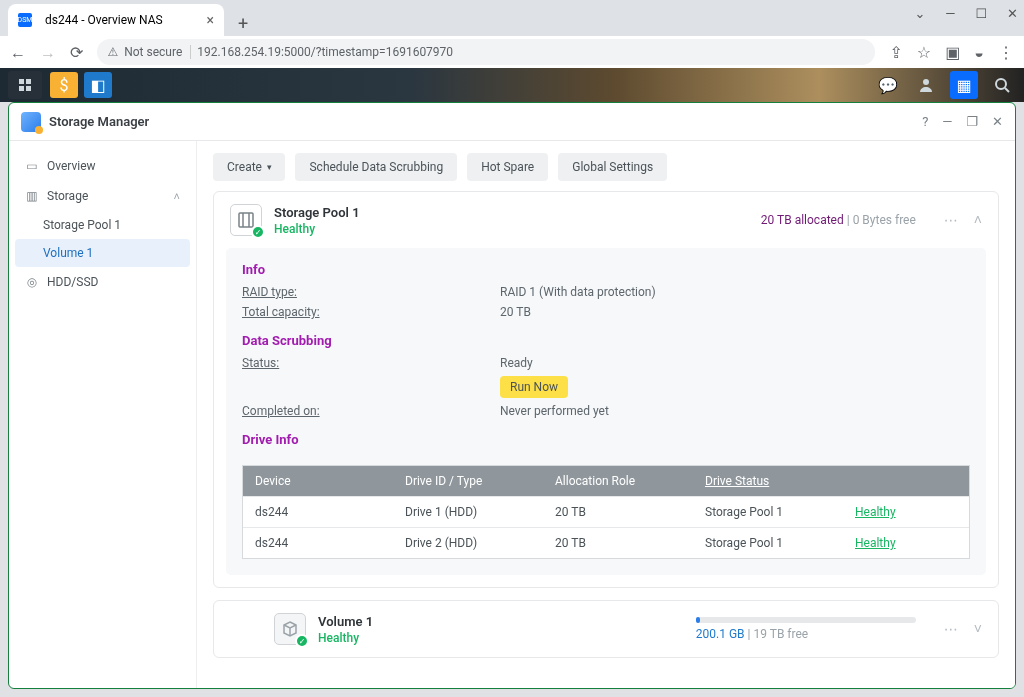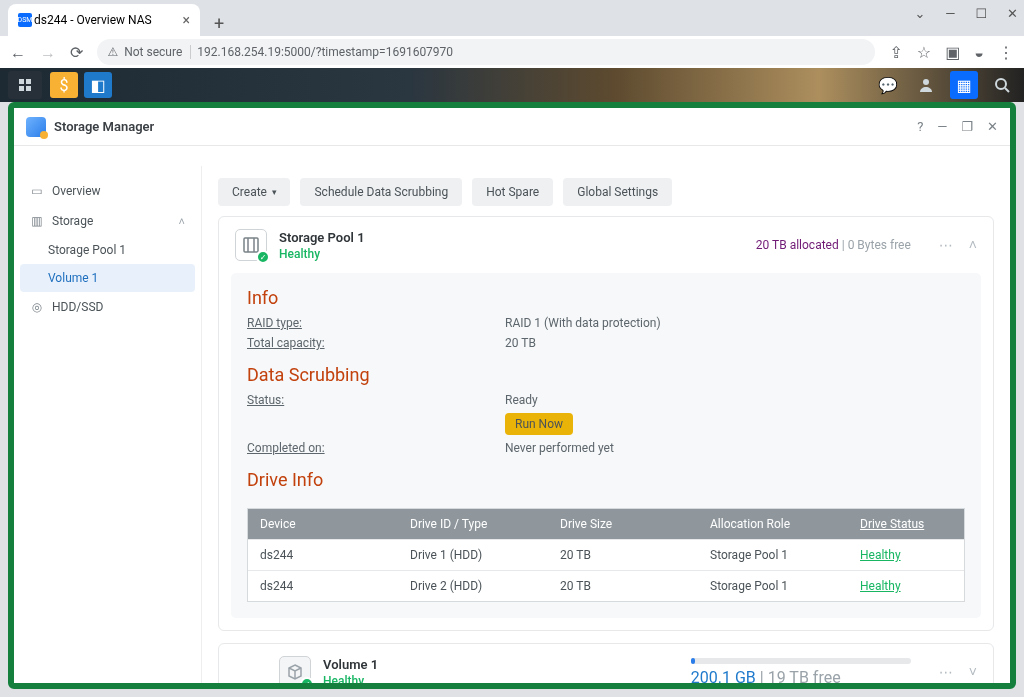--- a/index.html
+++ b/index.html
@@ -1,21 +1,21 @@
 <!DOCTYPE html>
 <html><head>
 <meta charset="utf-8">
 <style>
 * { margin: 0; padding: 0; box-sizing: border-box; font-family: -apple-system, BlinkMacSystemFont, "Segoe UI", Roboto, Helvetica, Arial, sans-serif; }
 body { background: #dfe1e4; width: 1024px; height: 697px; overflow: hidden; position: relative; }
 
 
 .browser-chrome { background: #dee1e6; height: 68px; border-bottom: 1px solid #ccc; }
 .tab-bar { display: flex; align-items: flex-end; height: 36px; padding-left: 8px; }
-.tab { display: flex; align-items: center; background: #fff; border-radius: 8px 8px 0 0; height: 32px; padding: 0 10px; gap: 2px; font-size: 12px; width: 192px; }
+.tab { display: flex; align-items: center; background: #fff; border-radius: 8px 8px 0 0; height: 32px; padding: 0 10px; gap: 13px; font-size: 12px; width: 216px; }
 .tab .favicon { width: 14px; height: 14px; background: #0a6cff; border-radius: 2px; color: #fff; font-size: 7px; display:flex;align-items:center;justify-content:center;}
 .tab .close { margin-left: auto; font-size: 14px; color: #666; cursor: pointer; }
 .newtab { width: 26px; height: 26px; display:flex; align-items:center; justify-content:center; color:#555; font-size:18px; margin-left:6px; cursor:pointer; }
 .win-controls { position: absolute; right: 6px; top: 6px; display: flex; gap: 20px; color: #555; font-size: 13px; }
 .win-controls span { cursor: pointer; }
 .addr-bar { display: flex; align-items: center; background: #fff; height: 32px; gap: 14px; padding: 0 10px; }
 .addr-bar .iconbtn { color: #5f6368; font-size: 16px; cursor: pointer; }
 .addr-input { flex: 1; display: flex; align-items: center; background: #f1f3f4; border-radius: 14px; height: 26px; padding: 0 10px; font-size: 12px; color: #5f6368; gap: 6px; }
 .addr-input .notsecure { border-right: 1px solid #ccc; padding-right: 8px; }
 .addr-right { display: flex; gap: 14px; align-items:center; }
@@ -25,21 +25,21 @@
 .dsm-taskbar .left { display:flex; gap: 2px; align-items:center; }
 .dsm-taskbar .tbtn { width: 34px; height: 28px; display:flex; align-items:center; justify-content:center; color:#cfd8dc; cursor:pointer; border-radius:3px; }
 .dsm-taskbar .tbtn.dark { background:#273039; }
 .dsm-taskbar .tbtn.app { background:#f8b133; color:#fff; border-radius:3px; width:28px; height:26px; margin-left:6px;}
 .dsm-taskbar .tbtn.app2 { background:#1f7acc; color:#fff; border-radius:3px; width:28px; height:26px; margin-left:4px;}
 .dsm-taskbar .right { margin-left:auto; display:flex; gap:10px; align-items:center; }
 .dsm-taskbar .right .ricon { color:#cfd8dc; width:28px; height:28px; display:flex;align-items:center;justify-content:center; cursor:pointer; }
 .dsm-taskbar .right .ricon.active { background:#0a6cff; border-radius:3px; color:#fff;}
 
 
-.window { position: absolute; left: 8px; top: 102px; right: 8px; bottom: 8px; background:#fff; border-radius:6px; border:6px solid #15803d; display:flex; flex-direction:column; overflow:hidden;gap:20px; }
+.window { position: absolute; left: 8px; top: 102px; right: 8px; bottom: 8px; background:#fff; border-radius:6px; border:1px solid #15803d; display:flex; flex-direction:column; overflow:hidden; }
 .win-header { height: 38px; display:flex; align-items:center; padding: 0 12px; border-bottom:1px solid #e6e8ea; gap:8px; }
 .win-header .appicon { width:20px; height:20px; background: linear-gradient(135deg,#6fb3ff,#2b7de9); border-radius:4px; position:relative; }
 .win-header .appicon::after{content:""; position:absolute; right:-2px; bottom:-2px; width:8px;height:8px; background:#f8b133; border-radius:50%;}
 .win-header .title { font-weight:600; color:#3a3f44; font-size:13px; }
 .win-header .wactions { margin-left:auto; display:flex; gap:14px; color:#7a8288; font-size:13px; }
 .win-header .wactions span { cursor:pointer; }
 
 .win-body { flex:1; display:flex; overflow:auto; }
 .sidebar { width: 188px; border-right:1px solid #eceeef; padding: 10px 6px; }
 .sb-item { display:flex; align-items:center; gap:8px; height:30px; padding:0 10px; font-size:12px; color:#4b5358; cursor:pointer; border-radius:4px; }
@@ -61,38 +61,38 @@
 .vol-icon .chk { position:absolute; right:-4px; bottom:-4px; width:14px; height:14px; background:#18b663; border-radius:50%; border:2px solid #fff; display:flex;align-items:center;justify-content:center; color:#fff; font-size:8px;}
 .card-title-col { display:flex; flex-direction:column; gap:2px; }
 .card-title { font-weight:600; font-size:13px; color:#303539; }
 .healthy { font-size:12px; color:#18b663; font-weight:500; }
 .card-head .meta { margin-left:auto; font-size:12px; color:#9aa3a9; }
 .card-head .meta .blue { color:#701a75; }
 .card-head .actions { display:flex; gap:16px; margin-left:16px; color:#b3bac0; font-size:14px; }
 .card-head .actions span { cursor:pointer; }
 
 .card-body { background:#f6f8f9; margin: 0 12px 12px; border-radius:5px; padding: 14px 16px 16px; }
-.section-h { font-weight:400; font-size:18px; color:#c2410c; margin: 0 0 8px; }
+.section-h { font-weight:700; font-size:13px; color:#a21caf; margin: 0 0 8px; }
 .kv { display:flex; font-size:12px; color:#5d666c; margin-bottom:6px; }
 .kv .k { width: 258px; text-decoration: underline; }
 .kv .v {}
-.runbtn { display:inline-block; background:#eab308; padding:4px 10px; border-radius:4px; font-size:12px; color:#4b5358; cursor:pointer; }
+.runbtn { display:inline-block; background:#fde047; padding:4px 10px; border-radius:4px; font-size:12px; color:#4b5358; cursor:pointer; }
 
 .drive-table { margin-top:18px; border:1px solid #d7dadc; border-radius:0; overflow:hidden; }
 .dt-head { display:flex; background:#8f979d; color:#fff; font-size:12px; }
 .dt-head > div, .dt-row > div { padding:8px 12px; }
 .col-device{ width:150px;} .col-id{ width:150px;} .col-size{ width:150px;} .col-role{ width:150px;} .col-status{ flex:1;text-decoration:underline;}
 .dt-row { display:flex; font-size:12px; color:#4b5358; border-top:1px solid #e6e8ea; background:#fff;}
 .dt-row .status-h { color:#18b663; }
 
 .vol-head { padding-left: 60px; }
 .vol-meta { display:flex; flex-direction:column; gap:4px; }
 .progress { width:220px; height:6px; background:#e6e8ea; border-radius:3px; position:relative; }
 .progress .bar { position:absolute; left:0; top:0; bottom:0; width:2%; background:#2b7de9; border-radius:3px;}
-.vol-sub { font-size:16px; color:#9aa3a9; }
+.vol-sub { font-size:12px; color:#9aa3a9; }
 .vol-sub .blue { color:#1f7acc; }
 
 svg { display:block; }
 </style>
 </head>
 <body>
 
 <div class="browser-chrome">
   <div class="win-controls">
     <span>⌄</span>
@@ -248,21 +248,20 @@
           <div class="kv" style="margin-top:6px">
               <span class="k">Completed on:</span>
               <span class="v">Never performed yet</span>
             </div>
 
           <div class="section-h" style="margin-top:14px">Drive Info</div>
           <div class="drive-table">
             <div class="dt-head">
               <div class="col-device">Device</div>
               <div class="col-id">Drive ID / Type</div>
-              <div class="col-size">Drive Size</div>
               <div class="col-role">Allocation Role</div>
               <div class="col-status">Drive Status</div>
             </div>
             <div class="dt-row">
               <div class="col-device">ds244</div>
               <div class="col-id">Drive 1 (HDD)</div>
               <div class="col-size">20 TB</div>
               <div class="col-role">Storage Pool 1</div>
               <div class="col-status status-h">Healthy</div>
             </div>

